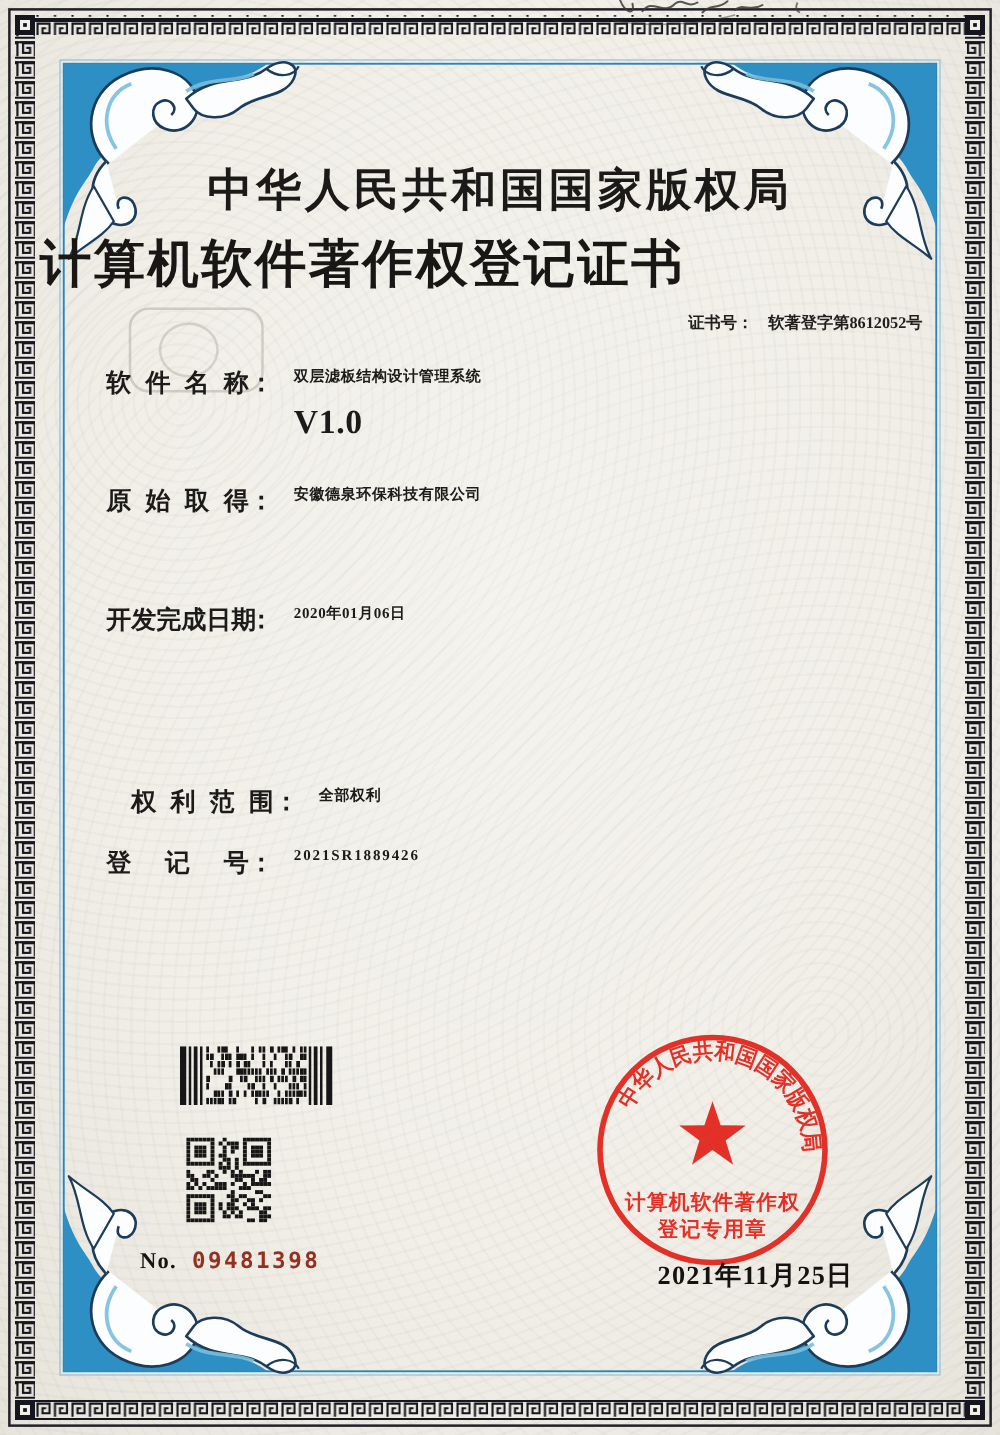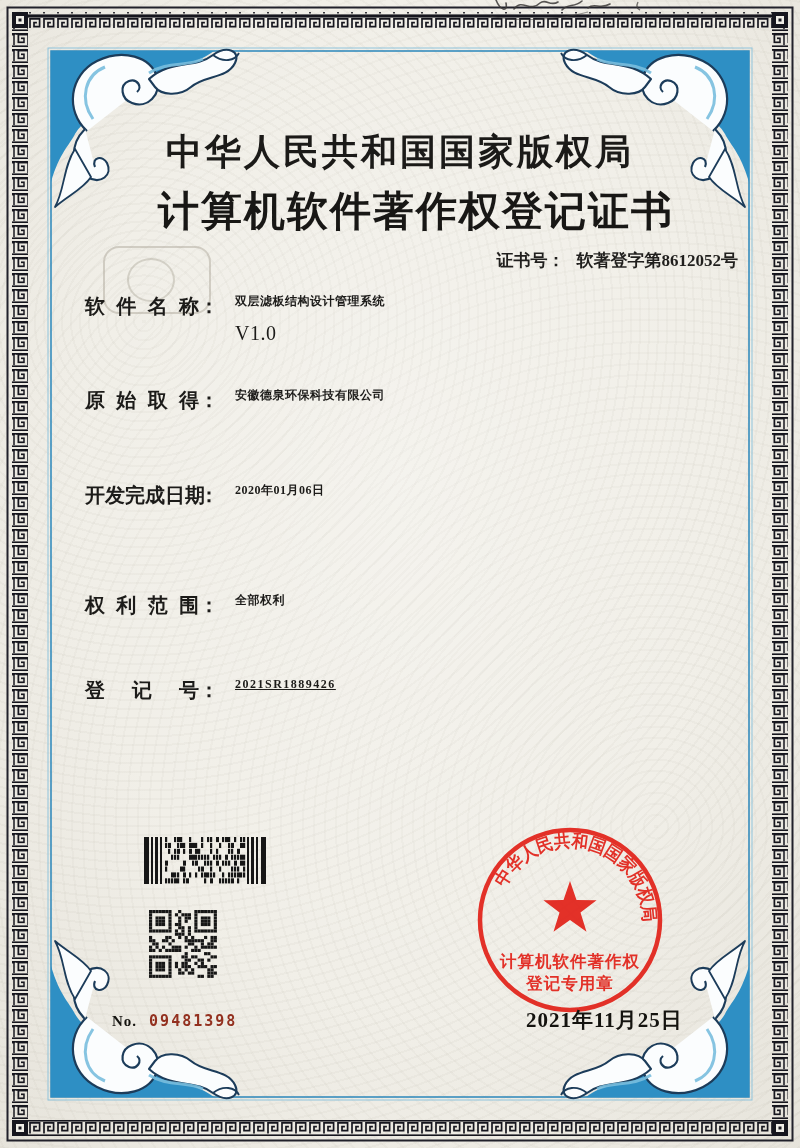--- a/index.html
+++ b/index.html
@@ -9,33 +9,33 @@
     background-image:
       radial-gradient(ellipse at 50% 42%, rgba(255,255,255,.25) 0%, rgba(255,255,255,0) 55%, rgba(175,168,152,.16) 100%),
       repeating-radial-gradient(circle at 18% 28%, rgba(188,184,172,.10) 0 2px, rgba(0,0,0,0) 2px 9px),
       repeating-radial-gradient(circle at 82% 72%, rgba(188,184,172,.09) 0 2px, rgba(0,0,0,0) 2px 11px);
     overflow:hidden;}
   .layer{position:absolute;left:0;top:0;}
   svg{display:block;}
   
   .title{position:absolute;left:0;right:0;top:128px;text-align:center;
     font-size:36px;font-weight:900;letter-spacing:3px;color:#1b1a18;}
-  .subtitle{position:absolute;left:0;right:0;top:184px;text-align:center;
+  .subtitle{position:absolute;left:0;right:0;top:184px;text-align:left;
     font-size:41px;font-weight:900;letter-spacing:2px;color:#181715;margin-left:32px;}
-  .certno{position:absolute;right:62px;top:249px;font-size:17px;font-weight:700;color:#201f1d;}
+  .certno{position:absolute;right:62px;top:249px;font-size:13px;font-weight:700;color:#201f1d;}
   .certno .lbl{margin-right:12px;}
   .frow{position:absolute;left:85px;white-space:nowrap;color:#1c1b19;}
   .flabel{display:inline-block;width:114px;font-size:20px;font-weight:800;
     text-align:justify;text-align-last:justify;vertical-align:top;}
   .fcolon{display:inline-block;font-size:20px;font-weight:800;vertical-align:top;}
   .fvalue{display:inline-block;margin-left:16px;font-size:12px;font-weight:800;vertical-align:top;letter-spacing:.5px;}
-  .fvalue2{position:absolute;left:235px;font-size:20px;font-weight:400;color:#1c1b19;letter-spacing:.5px;}
+  .fvalue2{position:absolute;left:235px;font-size:27px;font-weight:700;color:#1c1b19;letter-spacing:.5px;}
   .statement{position:absolute;left:84px;top:731px;width:640px;font-size:20px;font-weight:700;
     line-height:49px;color:#1c1b19;text-align:justify;text-indent:2em;letter-spacing:.5px;}
-  .serial{position:absolute;left:112px;top:998px;font-size:15px;white-space:nowrap;margin-top:14px;}
+  .serial{position:absolute;left:112px;top:998px;font-size:18px;white-space:nowrap;}
   .serial .no{font-weight:800;color:#14130f;letter-spacing:1px;}
   .serial .digits{font-family:"DejaVu Sans Mono","Liberation Mono",monospace;
     color:#93301f;margin-left:12px;letter-spacing:2px;font-weight:600;}
   .issue-date{position:absolute;left:486px;top:1006px;font-size:21px;font-weight:800;
     color:#14130f;letter-spacing:1px;margin-left:40px;}
   
   .barcode{position:absolute;left:144px;top:837px;}
   .qrcode{position:absolute;left:149px;top:910px;}
   .seal{position:absolute;left:468px;top:820px;}
   .emboss{position:absolute;left:103px;top:246px;width:104px;height:64px;
@@ -130,26 +130,26 @@
   <div class="frow" style="top:387px;">
     <span class="flabel">原始取得</span><span class="fcolon">：</span><span class="fvalue">安徽德泉环保科技有限公司</span>
   </div>
 
   <div class="frow" style="top:482px;">
     <span class="flabel">开发完成日期</span><span class="fcolon">：</span><span class="fvalue">2020年01月06日</span>
   </div>
 
 
 
-  <div class="frow" style="top:592px;">
+  <div class="frow" style="top:628px;margin-left:20px;">
     <span class="flabel">权利范围</span><span class="fcolon">：</span><span class="fvalue">全部权利</span>
   </div>
 
   <div class="frow" style="top:677px;">
-    <span class="flabel">登记号</span><span class="fcolon">：</span><span class="fvalue" style="letter-spacing:1.5px;text-decoration:underline;">2021SR1889426</span>
+    <span class="flabel">登记号</span><span class="fcolon">：</span><span class="fvalue" style="letter-spacing:1.5px;">2021SR1889426</span>
   </div>
 
 
   <svg class="barcode" id="barcode-svg" width="122" height="47" viewBox="0 0 122 47">
       <rect x="0" y="0" width="5" height="47" fill="#161616"></rect>
       <rect x="7" y="0" width="2" height="47" fill="#161616"></rect>
       <rect x="11" y="0" width="3" height="47" fill="#161616"></rect>
       <rect x="16" y="0" width="2" height="47" fill="#161616"></rect>
       <rect x="103" y="0" width="2" height="47" fill="#161616"></rect>
       <rect x="107" y="0" width="3" height="47" fill="#161616"></rect>

